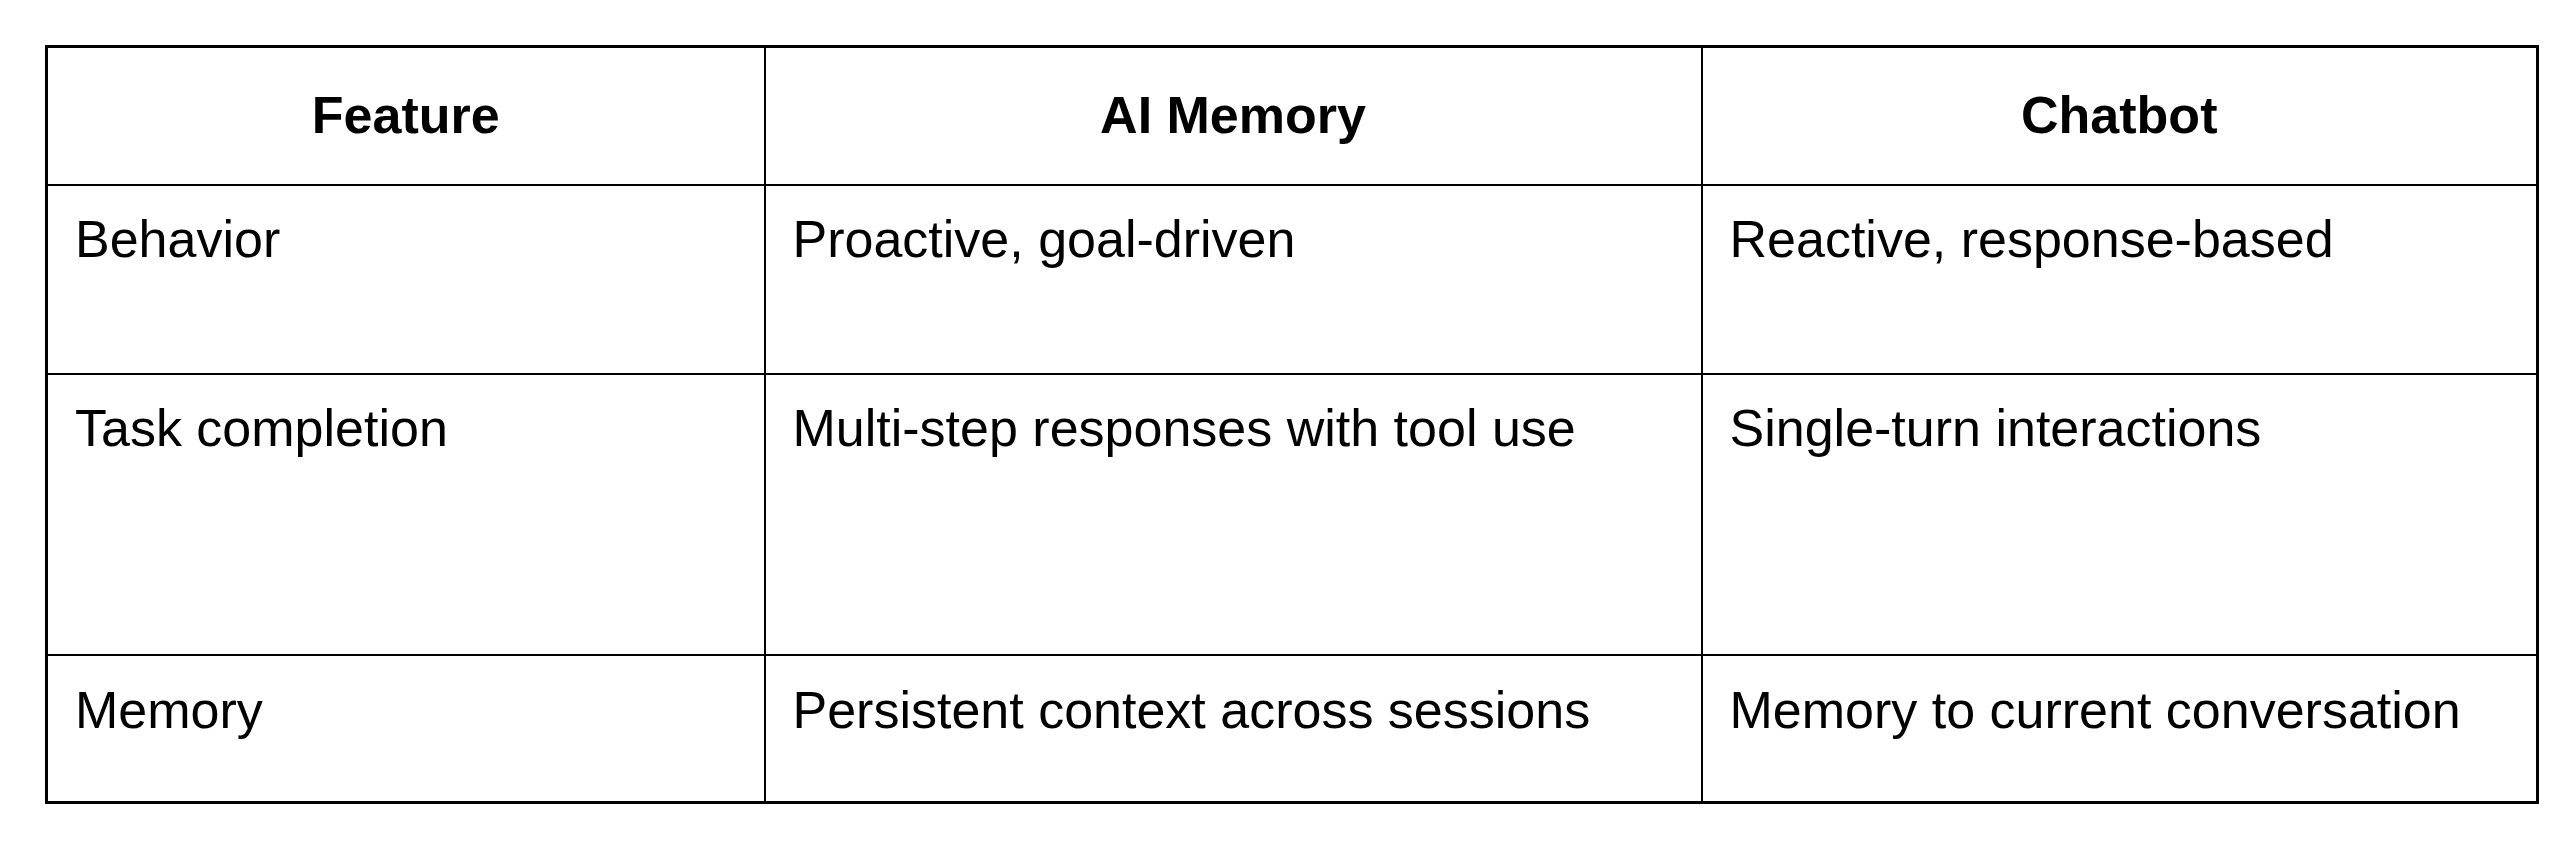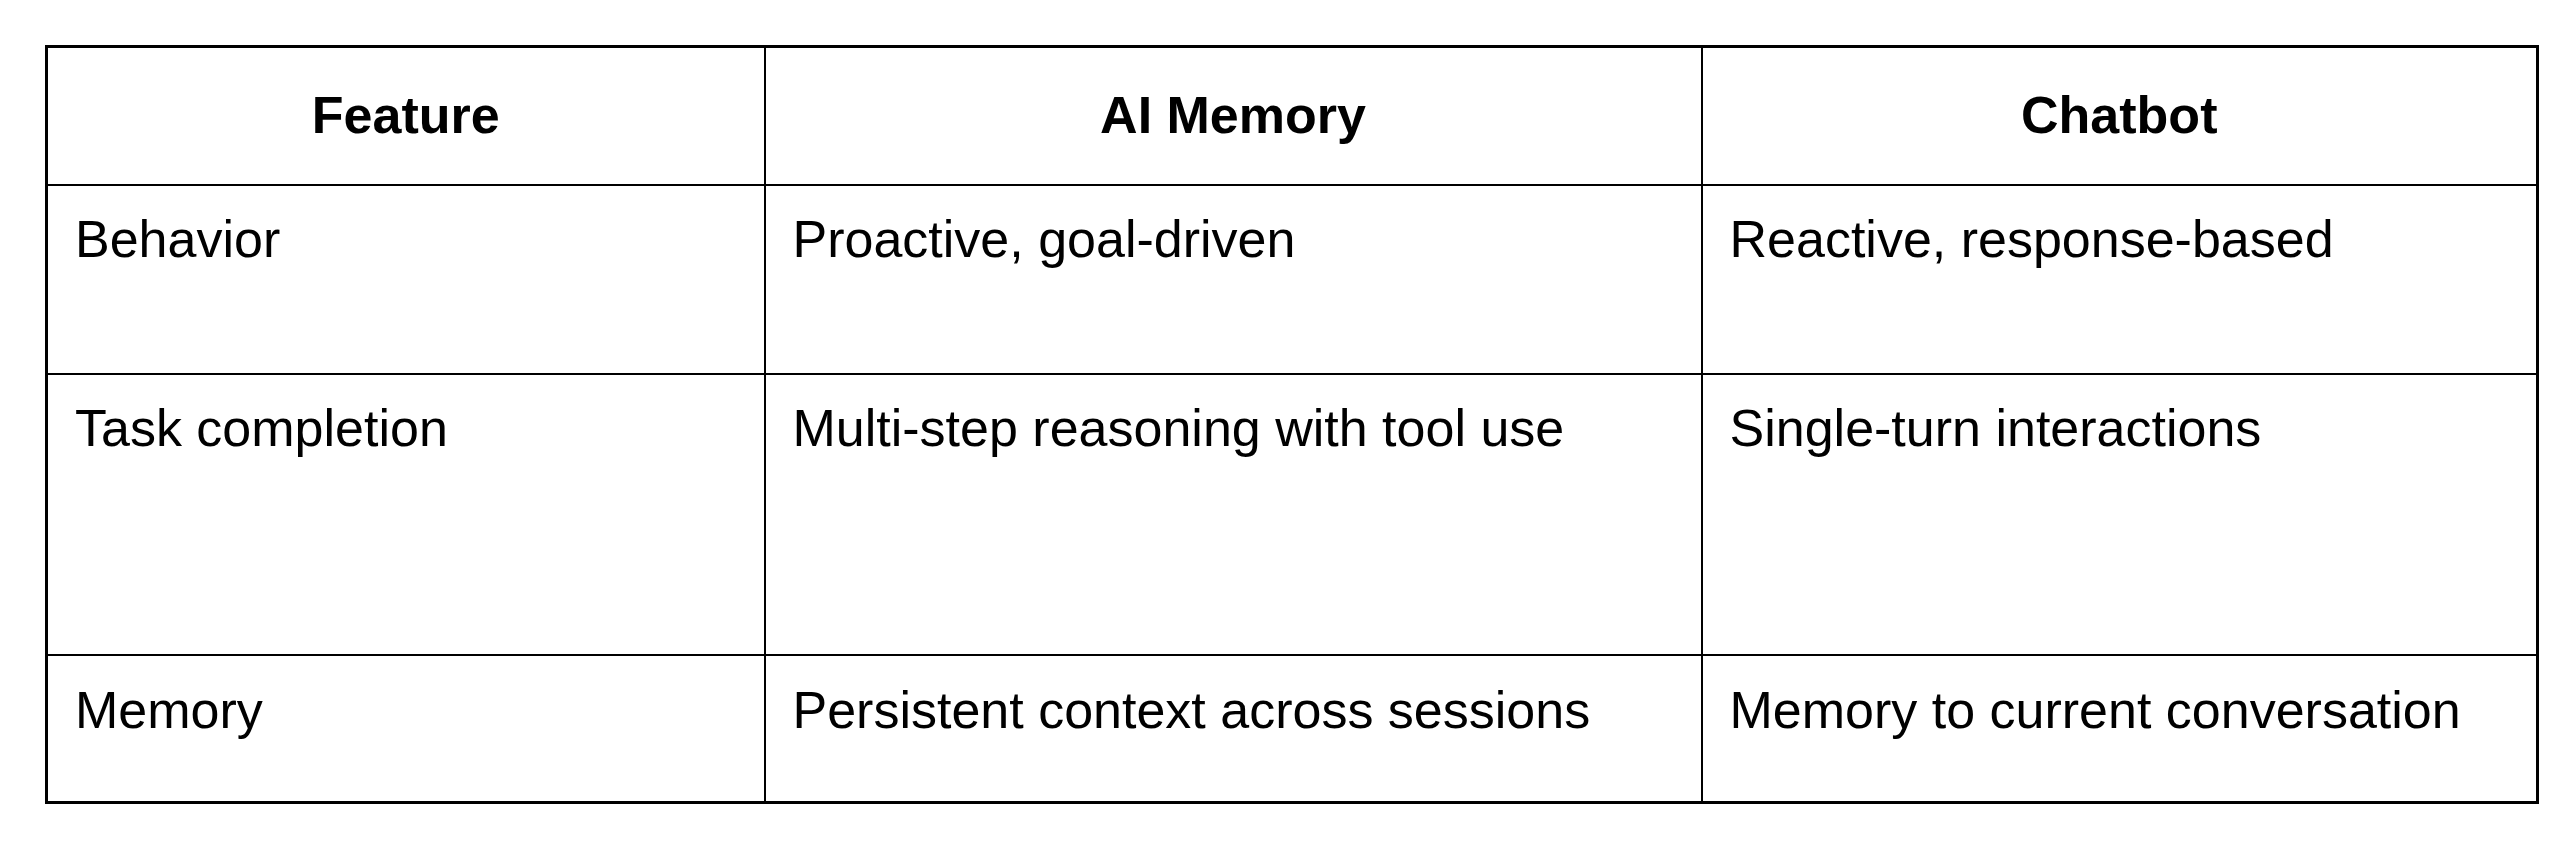--- a/index.html
+++ b/index.html
@@ -77,21 +77,21 @@
       </tr>
     </thead>
     <tbody>
       <tr class="row-1">
         <td>Behavior</td>
         <td>Proactive, goal-driven</td>
         <td>Reactive, response-based</td>
       </tr>
       <tr class="row-3">
         <td>Task completion</td>
-        <td>Multi-step reasoning with tool use</td>
+        <td>Multi-step responses with tool use</td>
         <td>Single-turn interactions</td>
       </tr>
       <tr class="row-4">
         <td>Memory</td>
         <td>Persistent context across sessions</td>
         <td>Memory to current conversation</td>
       </tr>
     </tbody>
   </table>
 </div>

